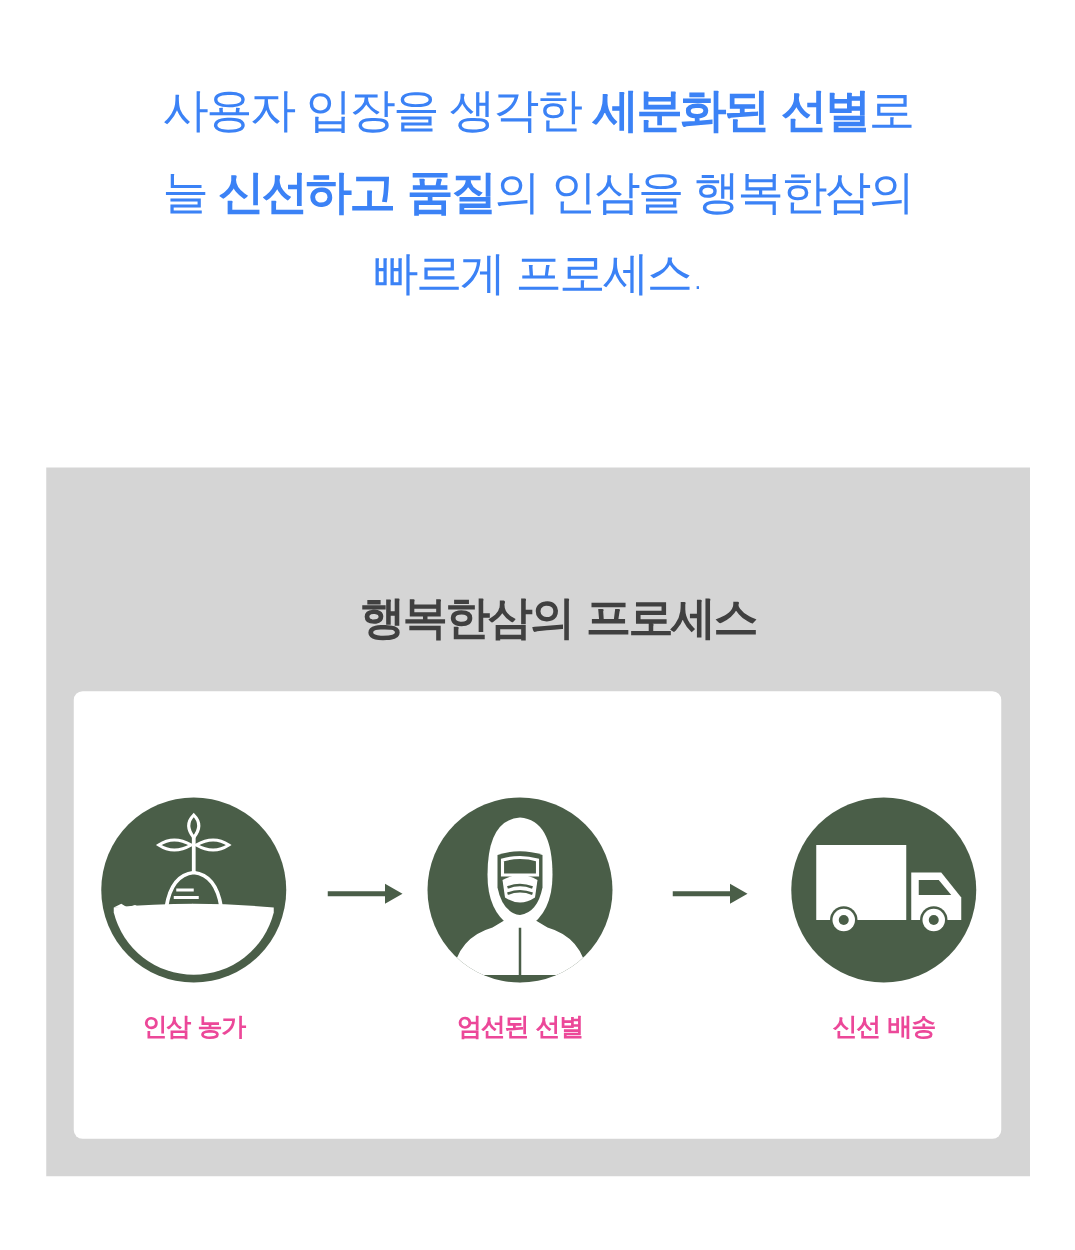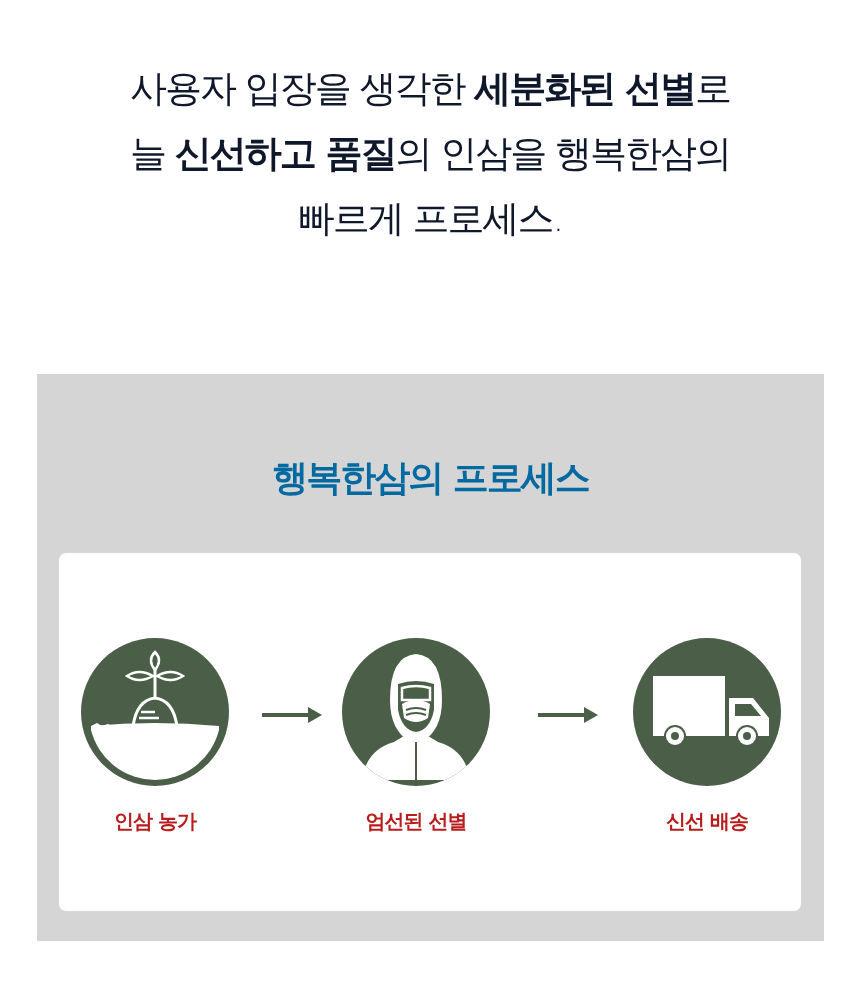--- a/index.html
+++ b/index.html
@@ -1,26 +1,26 @@
 <!DOCTYPE html>
 <html><head>
 <meta charset="utf-8">
 <style>
   html,body{margin:0;padding:0;background:#ffffff;}
   body{width:860px;height:1000px;position:relative;overflow:hidden;font-family:"DejaVu Sans","Liberation Sans",sans-serif;color:#222;}
   .intro{position:absolute;left:0;top:70px;width:860px;text-align:center;}
-  .intro-line{font-size:37px;line-height:37px;height:37px;margin:0 0 28px 0;letter-spacing:-2px;font-weight:300;color:#0f172a;white-space:nowrap;}
+  .intro-line{font-size:37px;line-height:37px;height:37px;margin:0 0 28px 0;letter-spacing:-2px;font-weight:300;color:#3b82f6;white-space:nowrap;}
   .intro-line b{font-weight:700;}
   .panel{position:absolute;left:37px;top:374px;width:787px;height:567px;background:#d5d5d5;}
-  .panel-title{position:absolute;left:0;top:80px;width:787px;text-align:center;font-size:36px;font-weight:700;letter-spacing:-2px;color:#0369a1;margin:0;}
+  .panel-title{position:absolute;left:0;top:80px;width:787px;text-align:center;font-size:36px;font-weight:700;letter-spacing:-2px;color:#404040;margin:16px;}
   .card{position:absolute;left:22px;top:179px;width:742px;height:358px;background:#ffffff;border-radius:7px;}
   .step{position:absolute;top:85px;width:150px;text-align:center;}
   .circle{width:148px;height:148px;border-radius:50%;background:#4a5e48;margin:0 auto;position:relative;overflow:hidden;}
   .circle svg{position:absolute;left:0;top:0;}
-  .step-label{margin-top:22px;font-size:20px;font-weight:700;letter-spacing:-1px;color:#b91c1c;}
+  .step-label{margin-top:22px;font-size:20px;font-weight:700;letter-spacing:-1px;color:#ec4899;}
   .arrow{position:absolute;top:152px;width:62px;height:20px;}
 </style>
 </head>
 <body>
 
 <div class="intro">
   <p class="intro-line"><span>사용자 입장을 생각한 </span><b>세분화된 선별</b><span>로</span></p>
   <p class="intro-line"><span>늘 </span><b>신선하고 품질</b><span>의 인삼을 행복한삼의</span></p>
   <p class="intro-line">빠르게 프로세스.</p>
 </div>

